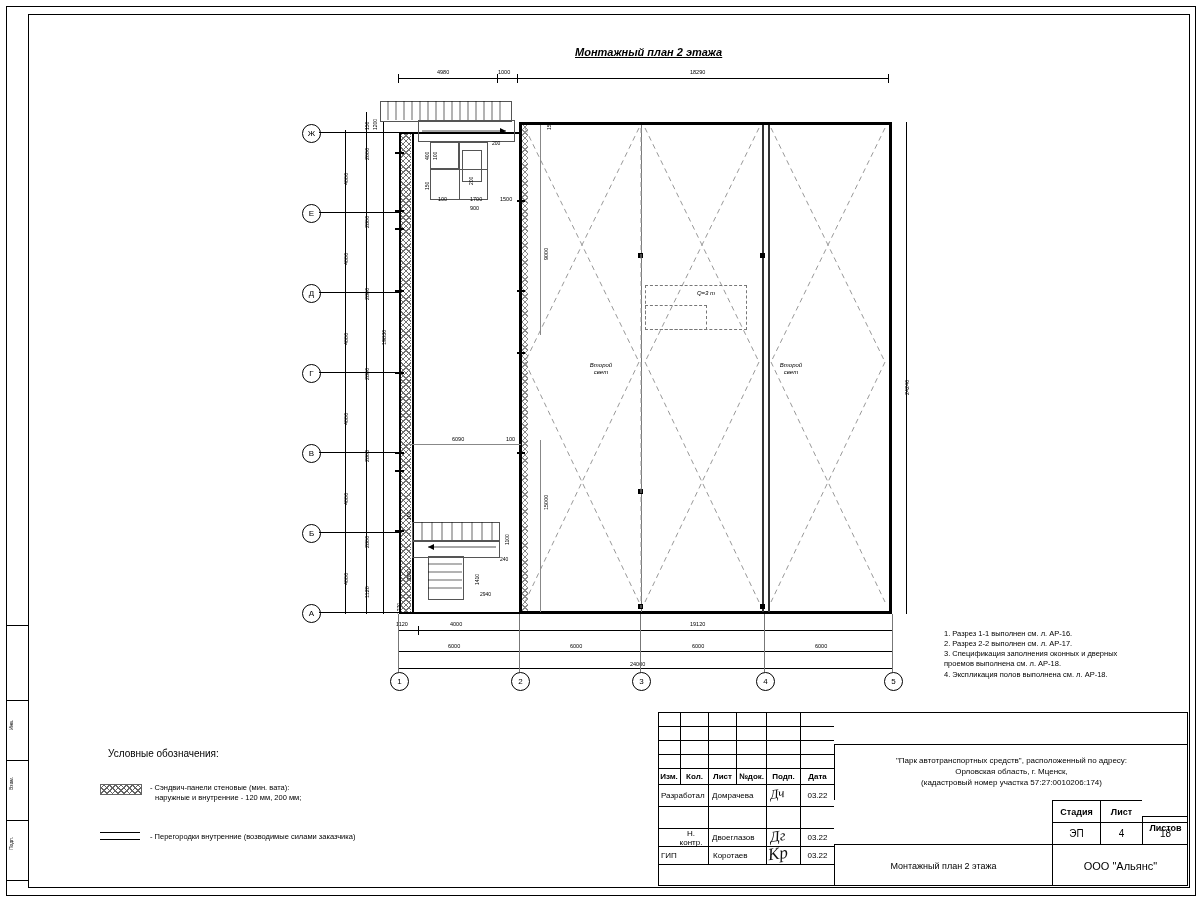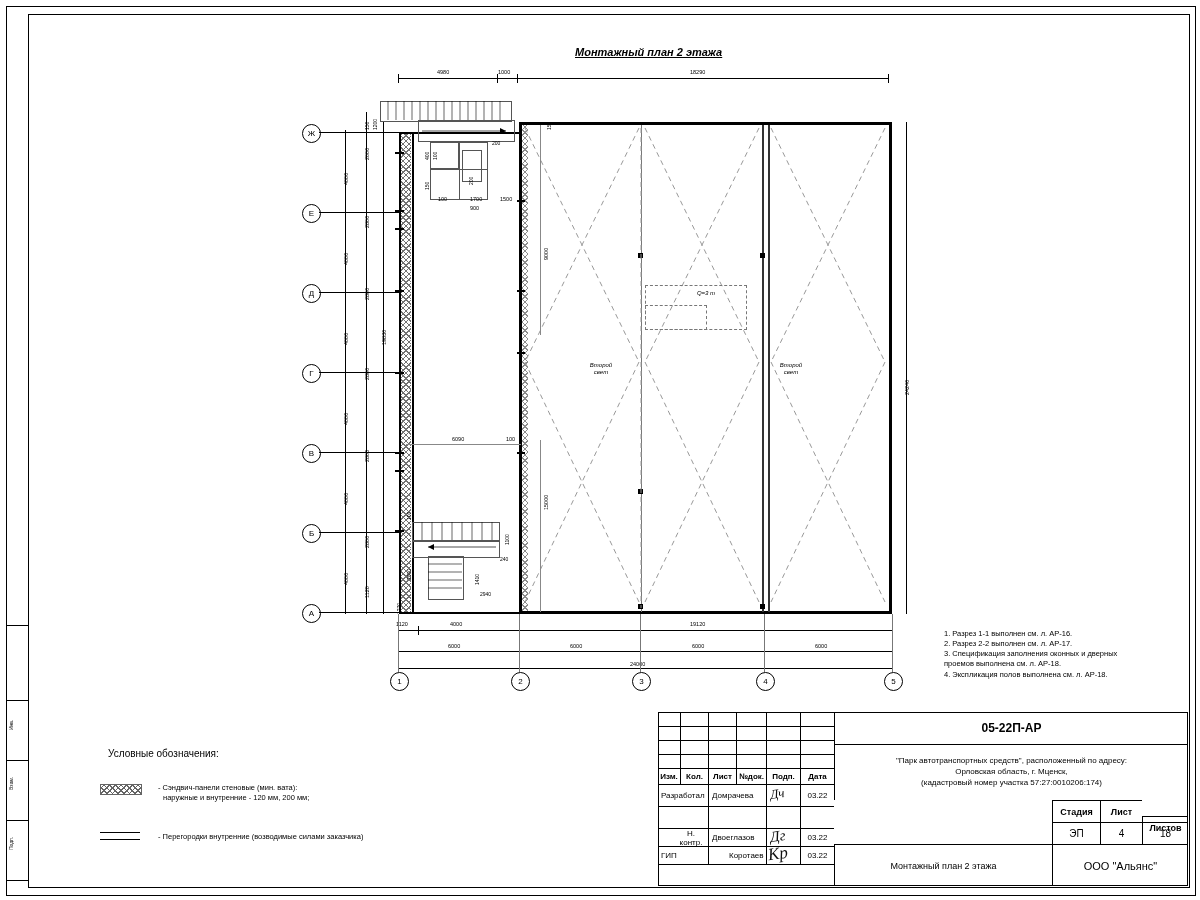--- a/index.html
+++ b/index.html
@@ -25,21 +25,21 @@
   .dim{position:absolute;font-size:5.5px;color:#000;white-space:nowrap;}
   .dimv{position:absolute;font-size:5.5px;color:#000;white-space:nowrap;transform:rotate(-90deg);transform-origin:left top;}
   .axis-bub{position:absolute;width:17px;height:17px;border:1px solid #000;border-radius:50%;font-size:8px;display:flex;align-items:center;justify-content:center;background:#fff;}
   .wall{position:absolute;background:#000;}
   .hatch{position:absolute;background:repeating-linear-gradient(45deg,#000 0 1px,transparent 1px 4px),repeating-linear-gradient(-45deg,#000 0 1px,transparent 1px 4px);background-color:#fff;}
   .thin{position:absolute;border:1px solid #555;}
   .dashbox{position:absolute;border:1px dashed #777;}
   .lbl{position:absolute;font-size:6px;font-style:italic;text-align:center;line-height:1.15;}
   .notes{position:absolute;font-size:7.5px;line-height:1.35;}
   .legend-title{position:absolute;font-size:10px;}
-  .legend-text{position:absolute;font-size:7.5px;line-height:1.3;margin-left:8px;}
+  .legend-text{position:absolute;font-size:7.5px;line-height:1.3;}
   .legend-swatch{position:absolute;height:9px;width:40px;border:1px solid #000;}
   .legend-line{position:absolute;height:6px;width:40px;border-top:1px solid #000;border-bottom:1px solid #000;}
 
   
   .stamp{position:absolute;left:658px;top:712px;width:530px;height:174px;}
   .stamp div.cell{position:absolute;box-sizing:border-box;border-left:1px solid #000;border-top:1px solid #000;font-size:8px;display:flex;align-items:center;justify-content:center;text-align:center;padding:0 2px;}
   .stamp .b{font-weight:bold;}
   .sig{position:absolute;font-family:"Liberation Serif",serif;font-style:italic;font-size:13px;color:#111;transform:rotate(-8deg);}
 </style>
 </head>
@@ -357,31 +357,30 @@
     <div class="cell" style="left:50px;top:94px;width:58px;height:22px;"></div>
     <div class="cell" style="left:108px;top:94px;width:34px;height:22px;"></div>
     <div class="cell" style="left:142px;top:94px;width:34px;height:22px;"></div>
 
     <div class="cell" style="left:0;top:116px;width:50px;height:18px;border-left:none;justify-content:flex-start;padding-left:18px;">Н. контр.</div>
     <div class="cell" style="left:50px;top:116px;width:58px;height:18px;justify-content:flex-start;padding-left:3px;">Двоеглазов</div>
     <div class="cell" style="left:108px;top:116px;width:34px;height:18px;"></div>
     <div class="cell" style="left:142px;top:116px;width:34px;height:18px;">03.22</div>
 
     <div class="cell" style="left:0;top:134px;width:50px;height:18px;border-left:none;justify-content:flex-start;padding-left:3px;">ГИП</div>
-    <div class="cell" style="left:50px;top:134px;width:58px;height:18px;justify-content:flex-start;padding-left:20px;">Коротаев</div>
+    <div class="cell" style="left:50px;top:134px;width:58px;height:18px;justify-content:flex-start;padding-left:4px;">Коротаев</div>
     <div class="cell" style="left:108px;top:134px;width:34px;height:18px;"></div>
     <div class="cell" style="left:142px;top:134px;width:34px;height:18px;">03.22</div>
 
     <div class="cell" style="left:0;top:152px;width:176px;height:22px;border-left:none;border-bottom:none;"></div>
 
     <div class="sig" style="left:112px;top:74px;">Дч</div>
     <div class="sig" style="left:112px;top:116px;font-size:15px;">Дг</div>
     <div class="sig" style="left:110px;top:132px;font-size:17px;">Кр</div>
 
-    <div class="cell b" style="left:176px;top:0;width:354px;height:32px;border-top:none;font-size:12px;">05-22П-АР</div>
 
     <div class="cell" style="left:176px;top:32px;width:354px;height:56px;flex-direction:column;line-height:1.35;font-size:8px;">
       <div>"Парк автотранспортных средств",  расположенный по адресу:</div>
       <div>Орловская область, г. Мценск,</div>
       <div>(кадастровый номер участка 57:27:0010206:174)</div>
     </div>
 
 
     <div class="cell" style="left:176px;top:132px;width:218px;height:42px;font-size:9px;border-bottom:none;">Монтажный план 2 этажа</div>
 

